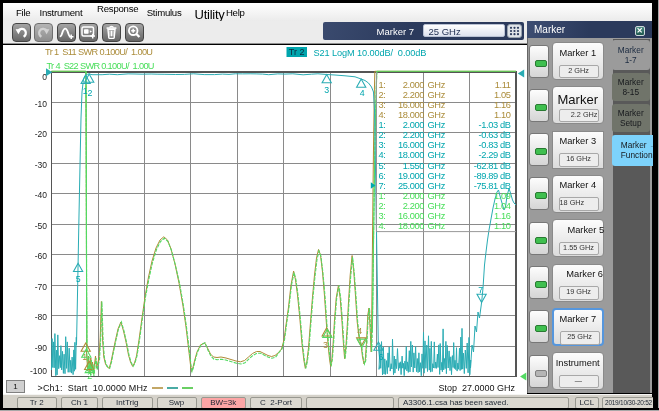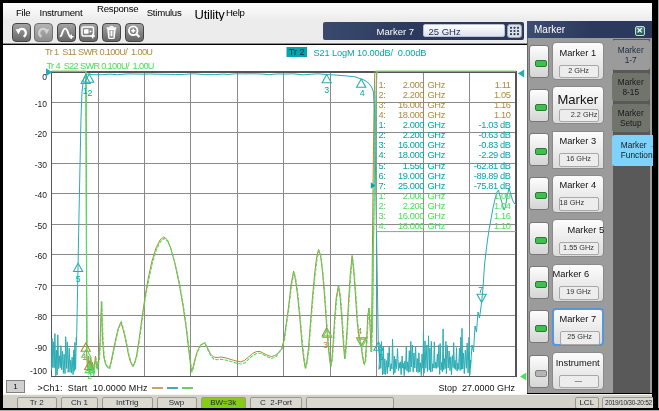--- a/index.html
+++ b/index.html
@@ -236,21 +236,21 @@
   <div style="position:absolute;left:5px;top:14px;width:10px;height:5px;background:#3fbf4f;border:1px solid #2a7a33;border-radius:2px"></div>
 </div>
 <div style="position:absolute;left:551.5px;top:219.2px;width:52.5px;height:38px;background:linear-gradient(#fcfcfc,#dcdcdc);border:1px solid #8a8a8a;border-radius:4px;box-sizing:border-box">
   <div style="position:absolute;left:8px;top:4.5px;width:100%;text-align:center;font-size:9.3px;color:#101010">Marker 5</div>
   <div style="position:absolute;left:6px;top:21.5px;width:38px;height:11.5px;background:#ededed;border:1px solid #a8a8a8;border-radius:2px;font-size:7.3px;color:#333;text-align:center;line-height:10.5px">1.55 GHz</div>
 </div>
 <div style="position:absolute;left:528.5px;top:266.0px;width:20.5px;height:33px;background:linear-gradient(#fdfdfd,#d5d5d5);border:1px solid #777;border-radius:3px;box-sizing:border-box">
   <div style="position:absolute;left:5px;top:14px;width:10px;height:5px;background:#3fbf4f;border:1px solid #2a7a33;border-radius:2px"></div>
 </div>
 <div style="position:absolute;left:551.5px;top:263.5px;width:52.5px;height:38px;background:linear-gradient(#fcfcfc,#dcdcdc);border:1px solid #8a8a8a;border-radius:4px;box-sizing:border-box">
-  <div style="position:absolute;left:0;top:4.5px;width:100%;text-align:left;font-size:9.3px;color:#101010">Marker 6</div>
+  <div style="position:absolute;left:0;top:4.5px;width:100%;text-align:right;font-size:9.3px;color:#101010">Marker 6</div>
   <div style="position:absolute;left:6px;top:21.5px;width:38px;height:11.5px;background:#ededed;border:1px solid #a8a8a8;border-radius:2px;font-size:7.3px;color:#333;text-align:center;line-height:10.5px">19 GHz</div>
 </div>
 <div style="position:absolute;left:528.5px;top:310.3px;width:20.5px;height:33px;background:linear-gradient(#fdfdfd,#d5d5d5);border:1px solid #777;border-radius:3px;box-sizing:border-box">
   <div style="position:absolute;left:5px;top:14px;width:10px;height:5px;background:#3fbf4f;border:1px solid #2a7a33;border-radius:2px"></div>
 </div>
 <div style="position:absolute;left:551.5px;top:307.8px;width:52.5px;height:38px;background:linear-gradient(#fcfcfc,#dcdcdc);border:2px solid #5596dd;border-radius:4px;box-sizing:border-box">
   <div style="position:absolute;left:0;top:4.5px;width:100%;text-align:center;font-size:9.3px;color:#101010">Marker 7</div>
   <div style="position:absolute;left:6px;top:21.5px;width:38px;height:11.5px;background:#ededed;border:1px solid #a8a8a8;border-radius:2px;font-size:7.3px;color:#333;text-align:center;line-height:10.5px">25 GHz</div>
 </div>
 <div style="position:absolute;left:528.5px;top:354.6px;width:20.5px;height:33px;background:linear-gradient(#fdfdfd,#d5d5d5);border:1px solid #777;border-radius:3px;box-sizing:border-box">
@@ -264,22 +264,23 @@
 <div style="position:absolute;left:611.5px;top:40.0px;width:38.5px;height:30px;background:#9b9b9b;color:#1b2a40;border-radius:3px;font-size:8.3px;text-align:center;display:flex;align-items:center;justify-content:center;line-height:10px">Marker<br>1-7</div>
 <div style="position:absolute;left:611.5px;top:72.5px;width:38.5px;height:28.5px;background:#70746a;color:#17191d;border-radius:3px;font-size:8.3px;text-align:center;display:flex;align-items:center;justify-content:center;line-height:10px">Marker<br>8-15</div>
 <div style="position:absolute;left:611.5px;top:103.5px;width:38.5px;height:28.5px;background:#70746a;color:#17191d;border-radius:3px;font-size:8.3px;text-align:center;display:flex;align-items:center;justify-content:center;line-height:10px">Marker<br>Setup</div>
 <div style="position:absolute;left:611.5px;top:134.5px;width:55px;height:31px;background:#7dd3fc;color:#17191d;border-radius:3px;font-size:8.3px;text-align:left;display:flex;align-items:center;justify-content:center;line-height:10px">Marker →<br>Functions</div>
 
 <div class="abs" style="left:2.5px;top:393.5px;width:649px;height:14px;background:#d4d1c9;border-top:1px solid #f5f5f3;box-sizing:border-box">
     <div style="position:absolute;left:14px;top:2.5px;width:40.5px;height:11.5px;background:#dbd8d0;border:1px solid #989890;border-radius:2px;box-sizing:border-box;font-size:8px;color:#1c2430;text-align:center;line-height:10px;white-space:nowrap;overflow:hidden">Tr 2</div>
     <div style="position:absolute;left:58.5px;top:2.5px;width:37px;height:11.5px;background:#dbd8d0;border:1px solid #989890;border-radius:2px;box-sizing:border-box;font-size:8px;color:#1c2430;text-align:center;line-height:10px;white-space:nowrap;overflow:hidden">Ch 1</div>
     <div style="position:absolute;left:99.5px;top:2.5px;width:50.5px;height:11.5px;background:#dbd8d0;border:1px solid #989890;border-radius:2px;box-sizing:border-box;font-size:8px;color:#1c2430;text-align:center;line-height:10px;white-space:nowrap;overflow:hidden">IntTrig</div>
     <div style="position:absolute;left:154px;top:2.5px;width:40px;height:11.5px;background:#dbd8d0;border:1px solid #989890;border-radius:2px;box-sizing:border-box;font-size:8px;color:#1c2430;text-align:center;line-height:10px;white-space:nowrap;overflow:hidden">Swp</div>
-    <div style="position:absolute;left:198.5px;top:2.5px;width:44.5px;height:11.5px;background:#84cc16;border:1px solid #989890;border-radius:2px;box-sizing:border-box;font-size:8px;color:#1c2430;text-align:center;line-height:10px;white-space:nowrap;overflow:hidden">BW=3k</div>
+    <div style="position:absolute;left:198.5px;top:2.5px;width:44.5px;height:11.5px;background:#fca5a5;border:1px solid #989890;border-radius:2px;box-sizing:border-box;font-size:8px;color:#1c2430;text-align:center;line-height:10px;white-space:nowrap;overflow:hidden">BW=3k</div>
     <div style="position:absolute;left:247.5px;top:2.5px;width:52px;height:11.5px;background:#dbd8d0;border:1px solid #989890;border-radius:2px;box-sizing:border-box;font-size:8px;color:#1c2430;text-align:center;line-height:10px;white-space:nowrap;overflow:hidden">C&nbsp;&nbsp;2-Port</div>
     <div style="position:absolute;left:303.5px;top:2.5px;width:88px;height:11.5px;background:#dbd8d0;border:1px solid #989890;border-radius:2px;box-sizing:border-box;font-size:8px;color:#1c2430;text-align:center;line-height:10px;white-space:nowrap;overflow:hidden"></div>
+    <div style="position:absolute;left:395.5px;top:2.5px;width:170.5px;height:11.5px;background:#dbd8d0;border:1px solid #989890;border-radius:2px;box-sizing:border-box;font-size:8px;color:#1c2430;text-align:left;padding-left:4px;line-height:10px;white-space:nowrap;overflow:hidden">A3306.1.csa has been saved.</div>
     <div style="position:absolute;left:572px;top:2.5px;width:24.5px;height:11.5px;background:#dbd8d0;border:1px solid #989890;border-radius:2px;box-sizing:border-box;font-size:8px;color:#1c2430;text-align:center;line-height:10px;white-space:nowrap;overflow:hidden">LCL</div>
     <div style="position:absolute;left:599.5px;top:2.5px;width:53px;height:11.5px;background:#dbd8d0;border:1px solid #989890;border-radius:2px;box-sizing:border-box;font-size:6.5px;letter-spacing:-0.25px;color:#1c2430;text-align:center;line-height:10px;white-space:nowrap;overflow:hidden">2019/10/30-20:52</div>
   </div>
 
 <div class="abs" style="left:652.5px;top:0;width:5px;height:411px;background:#000"></div>
 <div class="abs" style="left:657.5px;top:0;width:1.5px;height:411px;background:#a8a8a8"></div>
 <div class="abs" style="left:0;top:407.5px;width:659px;height:2.5px;background:#000"></div>
 <div class="abs" style="left:0;top:409.8px;width:659px;height:1.2px;background:#a8a8a8"></div>
 </body></html>

